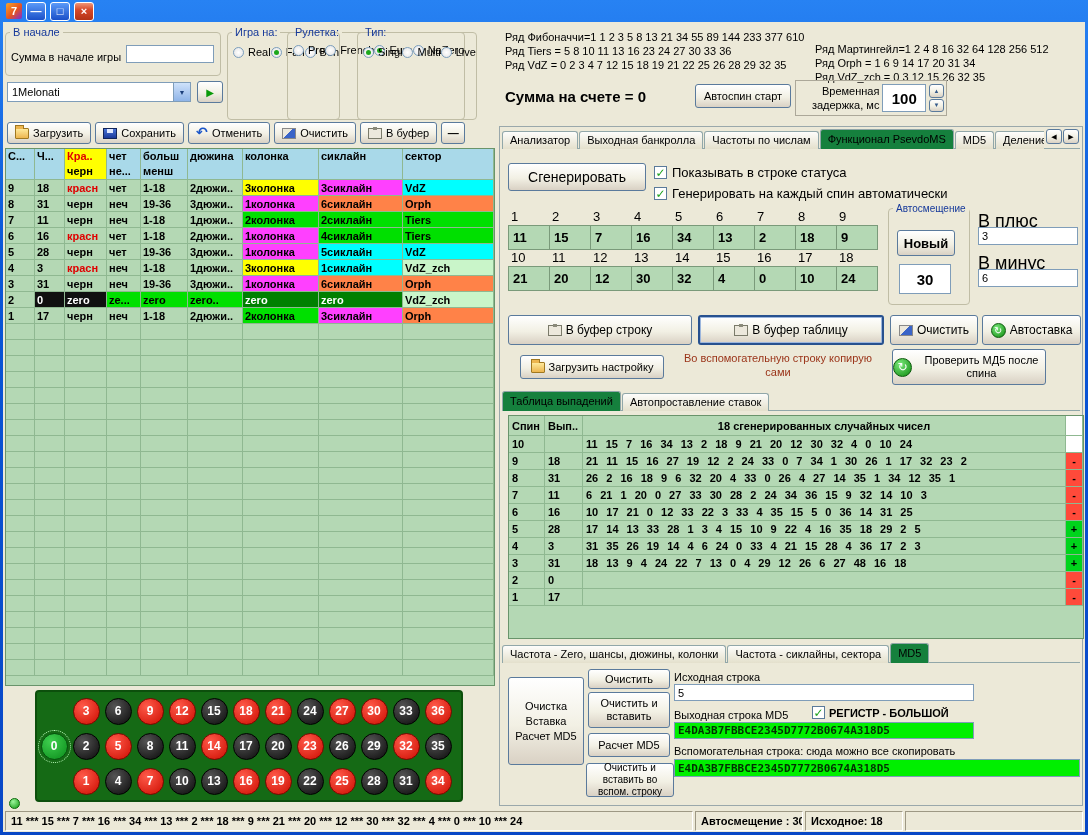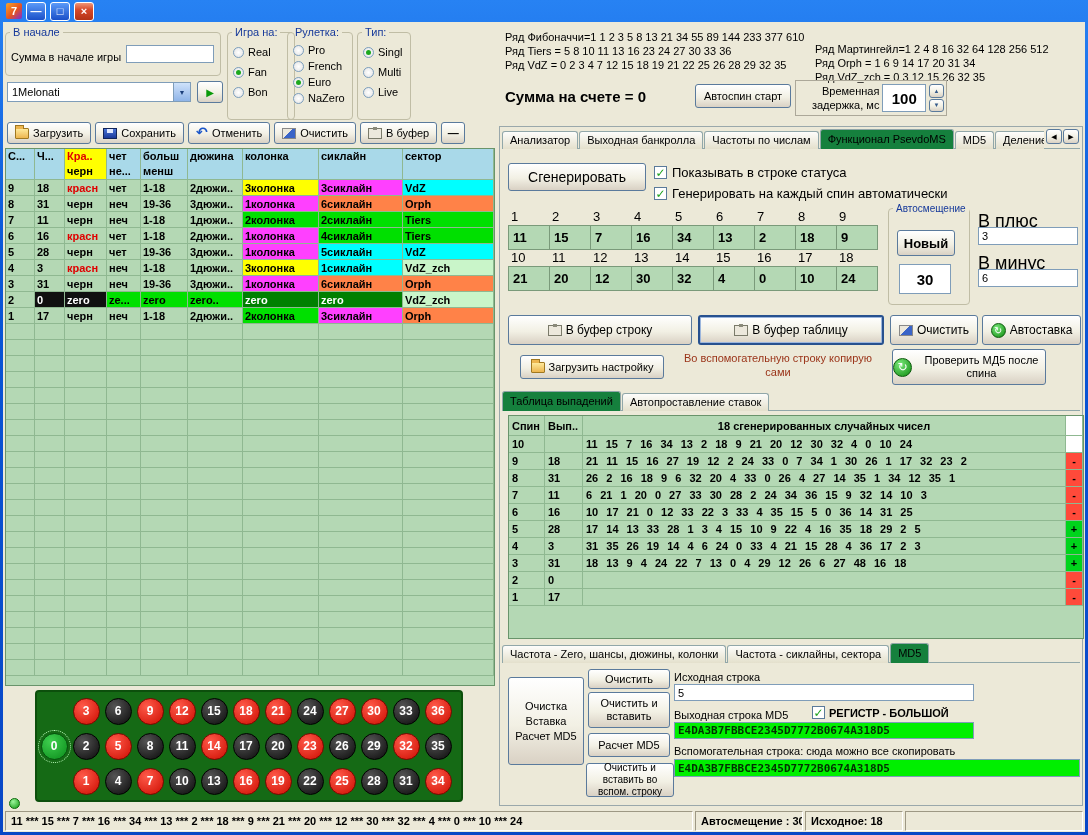--- a/index.html
+++ b/index.html
@@ -43,24 +43,24 @@
 .greenball::before{content:"↻";}
 .greenball.small{width:15px;height:15px;font-size:10px;}
 
 .begin-gb{left:2px;top:4px;width:216px;height:50px;}
 .begin-lbl{position:absolute;left:5px;top:13px;}
 .begin-input{position:absolute;left:120px;top:7px;width:88px;height:18px;}
 .select{position:absolute;left:4px;top:60px;width:184px;height:20px;background:#fff;border:1px solid #7f9db9;display:flex;}
 .sel-val{flex:1;padding:3px 4px;overflow:hidden;white-space:nowrap;}
 .sel-dd{width:17px;background:linear-gradient(#cfe2fa,#8fb4e8);border-left:1px solid #7f9db9;color:#1b3e7a;font-size:7px;display:flex;align-items:center;justify-content:center;}
 .play-btn{position:absolute;left:194px;top:59px;width:26px;height:22px;}
-.game-gb{left:224px;top:4px;width:68px;height:94px;}
+.game-gb{left:224px;top:4px;width:56px;height:94px;}
 .roul-gb{left:284px;top:4px;width:66px;height:94px;}
-.type-gb{left:354px;top:4px;width:54px;height:94px;}
-.radios{padding:4px 0 0 5px;display:flex;flex-direction:column;}
+.type-gb{left:354px;top:4px;width:68px;height:94px;}
+.radios{padding:4px 0 0 5px;display:flex;}
 .game-gb .radio-row,.type-gb .radio-row{height:20px;}
 .roul-gb .radio-row{height:16px;}
 .toolbar{position:absolute;left:4px;top:100px;width:488px;height:24px;display:flex;gap:4px;}
 .tbbtn{height:22px;padding:0 7px;}
 .collapse{width:24px;height:22px;font-weight:bold;}
 
 .ltable{position:absolute;left:2px;top:126px;width:490px;height:538px;border:1px solid #69946b;background:#b4d8b4;overflow:hidden;}
 .lt-row{display:grid;grid-template-columns:29px 30px 42px 34px 47px 55px 76px 84px 1fr;height:16px;}
 .lt-header{height:31px;}
 .lt-cell{border-right:1px solid #8fb891;border-bottom:1px solid #8fb891;font-weight:bold;font-size:11px;display:flex;align-items:center;padding-left:2px;overflow:hidden;white-space:nowrap;}

